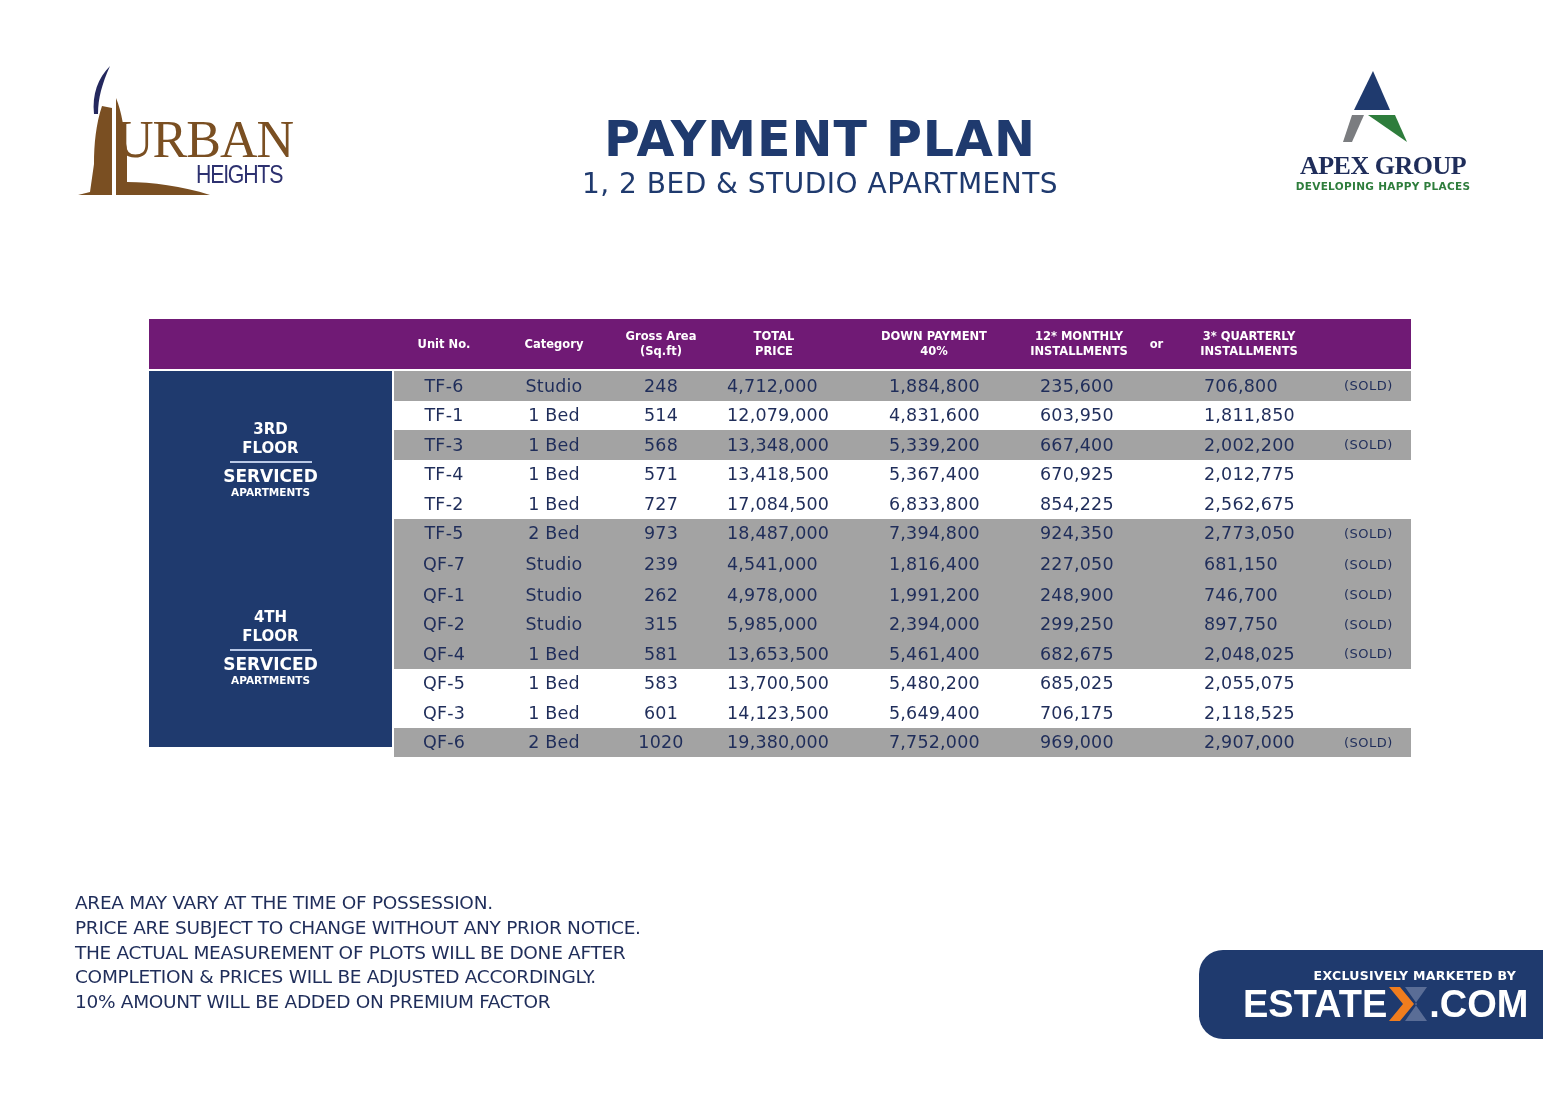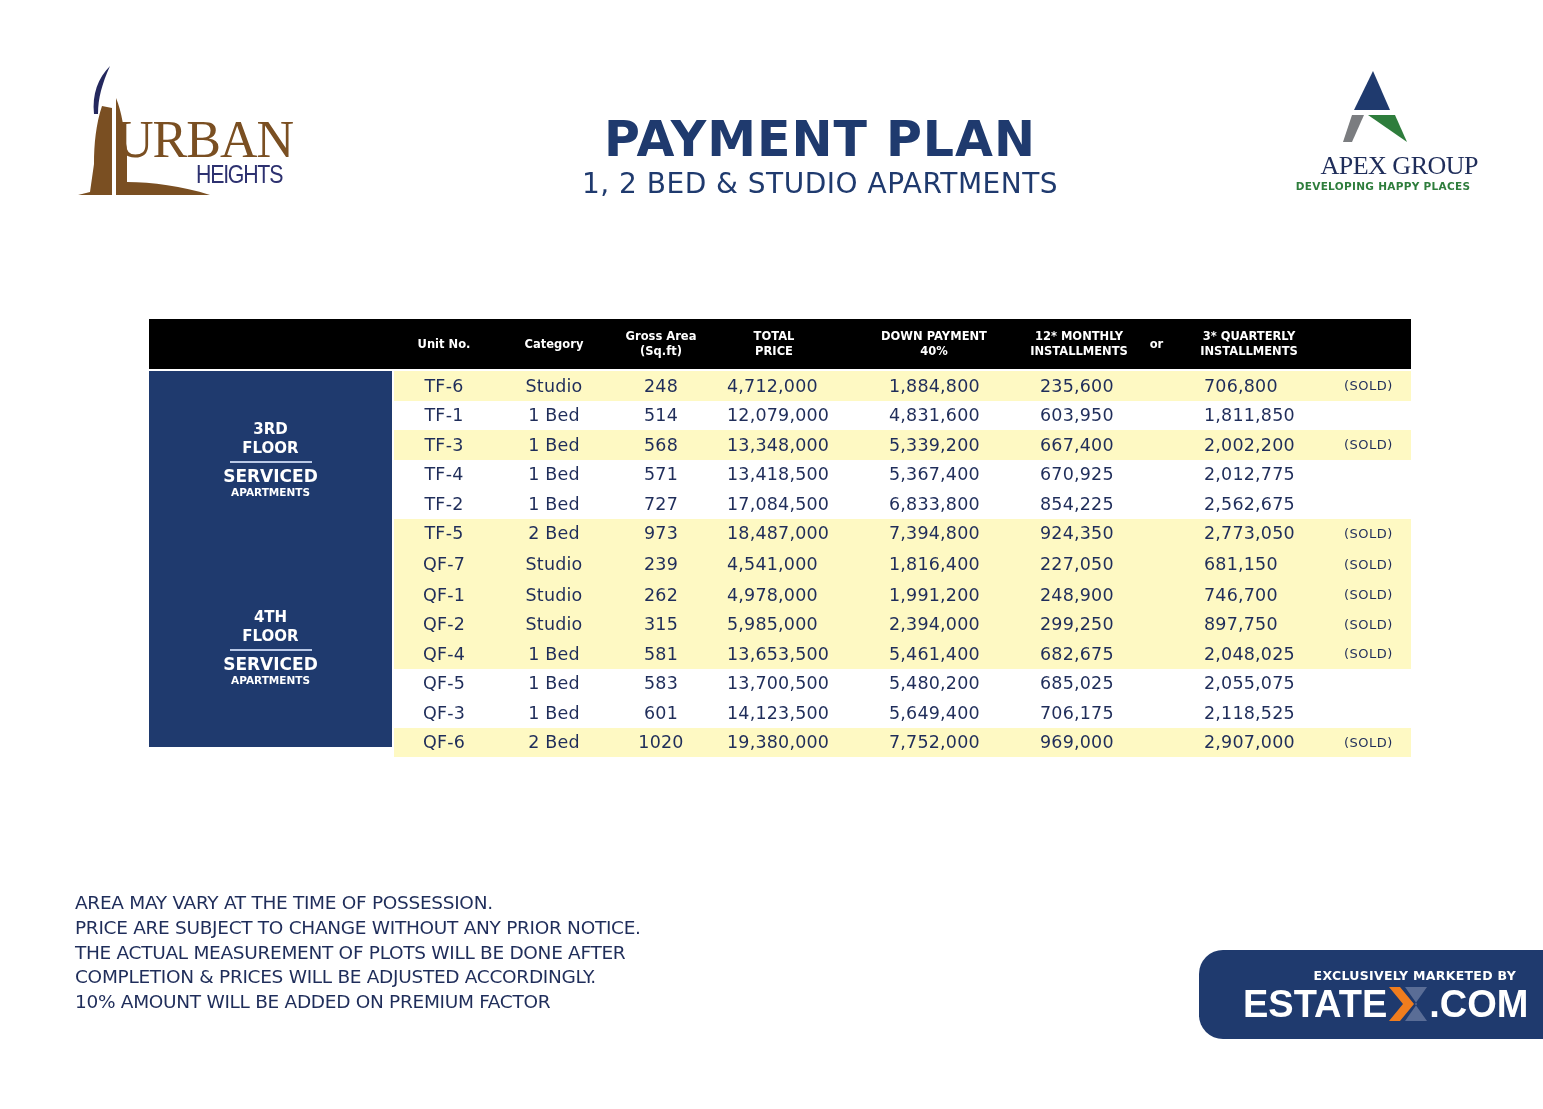--- a/index.html
+++ b/index.html
@@ -13,39 +13,39 @@
   .uh-heights { position: absolute; left: 124px; top: 97px; font-family: "Liberation Sans", sans-serif; font-size: 26px; color: #2d3170; letter-spacing: -1.5px; line-height: 1; transform: scaleX(0.82); transform-origin: left top; }
 
   
   .title-wrap { position: absolute; left: 520px; top: 84px; width: 600px; text-align: center; }
   .title { font-family: "DejaVu Sans", sans-serif; font-weight: bold; font-size: 49px; color: #1f3a6e; letter-spacing: 1px; line-height: 56px; margin-top: 28px; }
   .subtitle { font-family: "DejaVu Sans", sans-serif; font-size: 28px; color: #1f3a6e; line-height: 32px; letter-spacing: 0.5px; }
 
   
   .apex-logo { position: absolute; left: 1280px; top: 68px; width: 200px; height: 130px; }
   .apex-logo svg { position: absolute; left: 60px; top: 0; }
-  .apex-name { position: absolute; left: 8px; top: 85px; width: 190px; text-align: right; font-family: "Liberation Serif", serif; font-size: 26px; color: #1f2d5a; letter-spacing: -0.5px; line-height: 1; }
+  .apex-name { position: absolute; left: 8px; top: 85px; width: 190px; text-align: center; font-family: "Liberation Serif", serif; font-size: 26px; color: #1f2d5a; letter-spacing: -0.5px; line-height: 1; font-weight: bold; }
   .apex-tag { position: absolute; left: 6px; top: 113px; width: 194px; text-align: center; font-family: "DejaVu Sans", sans-serif; font-weight: bold; font-size: 10.5px; color: #2e7d3c; letter-spacing: 0.3px; line-height: 1; }
 
   
   .plan-table { position: absolute; left: 149px; top: 319px; width: 1262px; }
-  .thead { position: relative; height: 50px; background: #000000; }
+  .thead { position: relative; height: 50px; background: #701a75; }
   .th { position: absolute; top: 0; height: 50px; display: flex; align-items: center; justify-content: center; text-align: center; color: #ffffff; font-family: "DejaVu Sans", sans-serif; font-weight: bold; font-size: 11.5px; line-height: 15px; white-space: pre-line; }
   .head-sep { height: 2px; background: #ffffff; }
 
   .floor-group { position: relative; }
   .floor-label { position: absolute; left: 0; top: 0; width: 243px; background: #1f3a6e; color: #ffffff; text-align: center; display: flex; flex-direction: column; align-items: center; justify-content: center; }
   .fl-ord, .fl-floor { font-family: "DejaVu Sans", sans-serif; font-weight: bold; font-size: 15px; line-height: 19px; }
   .fl-line { width: 82px; height: 2px; background: #b9c8e6; margin: 3px 0 4px; }
   .fl-serviced { font-family: "DejaVu Sans", sans-serif; font-weight: bold; font-size: 17px; line-height: 18px; }
   .fl-apts { font-family: "DejaVu Sans", sans-serif; font-weight: bold; font-size: 10.5px; line-height: 14px; }
   .group-sep { height: 3px; background: #ffffff; margin-left: 0; width: 243px; }
 
   .row { position: relative; height: 29.5px; margin-left: 245px; width: 1017px; }
-  .row.sold { background: #fef9c3; }
+  .row.sold { background: #a3a3a3; }
   .row.avail { background: #ffffff; }
   .cell { position: absolute; top: 0; height: 100%; display: flex; align-items: center; font-family: "DejaVu Sans", sans-serif; font-size: 17.5px; color: #1f2d5a; letter-spacing: 0.2px; }
   .c-unit { left: 0; width: 100px; justify-content: center; }
   .c-cat { left: 110px; width: 100px; justify-content: center; }
   .c-area { left: 222px; width: 90px; justify-content: center; }
   .c-total { left: 333px; }
   .c-down { left: 495px; }
   .c-month { left: 646px; }
   .c-quarter { left: 810px; }
   .c-status { left: 950px; font-size: 13px; letter-spacing: 0.5px; }

